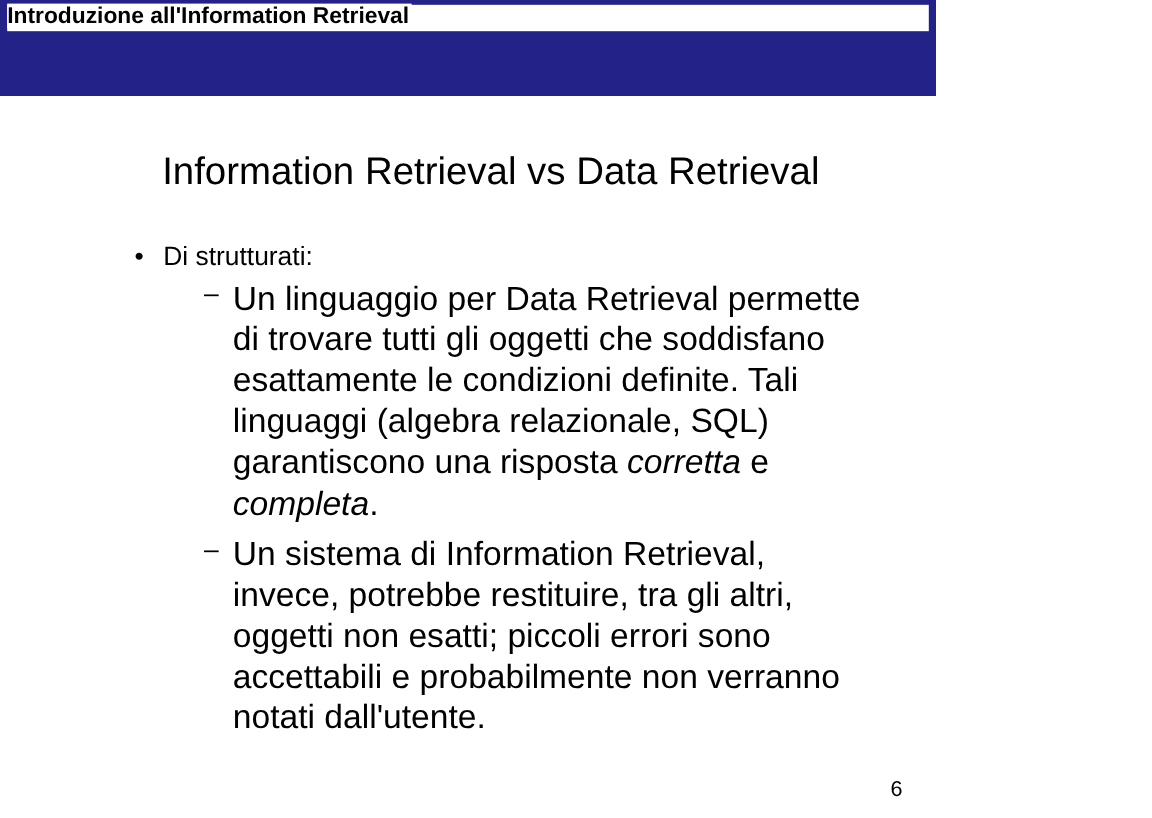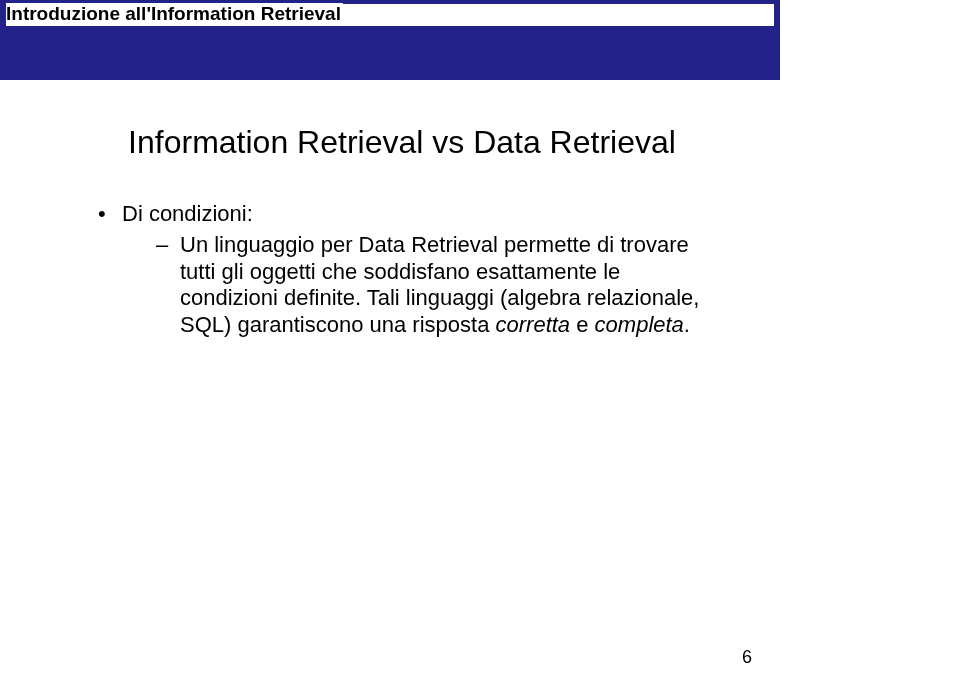--- a/index.html
+++ b/index.html
@@ -13,20 +13,21 @@
   .header-text {
     font-weight:bold;
     font-size:19px;
     background:#fff;
     display:inline;
     padding:0 2px 0 0;
   }
   .header-wrap { background:#fff; display:block; width:100%; height:22px; line-height:20px; }
   .slide-area {
     padding:30px 56px 20px 80px;
+    margin-left:14px;
   }
   .title {
     text-align:center;
     font-size:32px;
     font-weight:normal;
     margin:14px 0 40px 0;
   }
   ul.top { list-style:none; padding-left:18px; }
   ul.top > li {
     position:relative;
@@ -38,21 +39,21 @@
   ul.top > li::before {
     content:"•";
     position:absolute;
     left:0;
     top:0;
     font-size:22px;
   }
   ul.sub { list-style:none; padding-left:34px; margin-top:4px; }
   ul.sub > li {
     position:relative;
-    font-size:22px;
+    font-size:28px;
     line-height:1.22;
     margin-bottom:8px;
     padding-left:24px;
   }
   ul.sub > li::before {
     content:"–";
     position:absolute;
     left:0;
     top:0;
     font-size:22px;
@@ -74,24 +75,27 @@
   <div class="header-wrap">
     <span class="header-text">Introduzione all'Information Retrieval</span>
   </div>
 </div>
 
 <div class="slide-area">
   <h1 class="title">Information Retrieval vs Data Retrieval</h1>
 
   <ul class="top">
     <li>
-      <span>Di condizioni:</span>
+      <span>Di strutturati:</span>
       <ul class="sub">
         <li>
           <span>Un linguaggio per Data Retrieval permette di trovare tutti gli oggetti che soddisfano esattamente le condizioni definite. Tali linguaggi (algebra relazionale, SQL) garantiscono una risposta </span><span class="ital">corretta</span><span> e </span><span class="ital">completa</span><span>.</span>
+        </li>
+        <li>
+          <span>Un sistema di Information Retrieval, invece, potrebbe restituire, tra gli altri, oggetti non esatti; piccoli errori sono accettabili e probabilmente non verranno notati dall'utente.</span><span class="ital"></span><span></span><span class="ital"></span><span></span>
         </li>
       </ul>
     </li>
   </ul>
 </div>
 
 <div class="page-num">6</div>
 
 </div>
 

